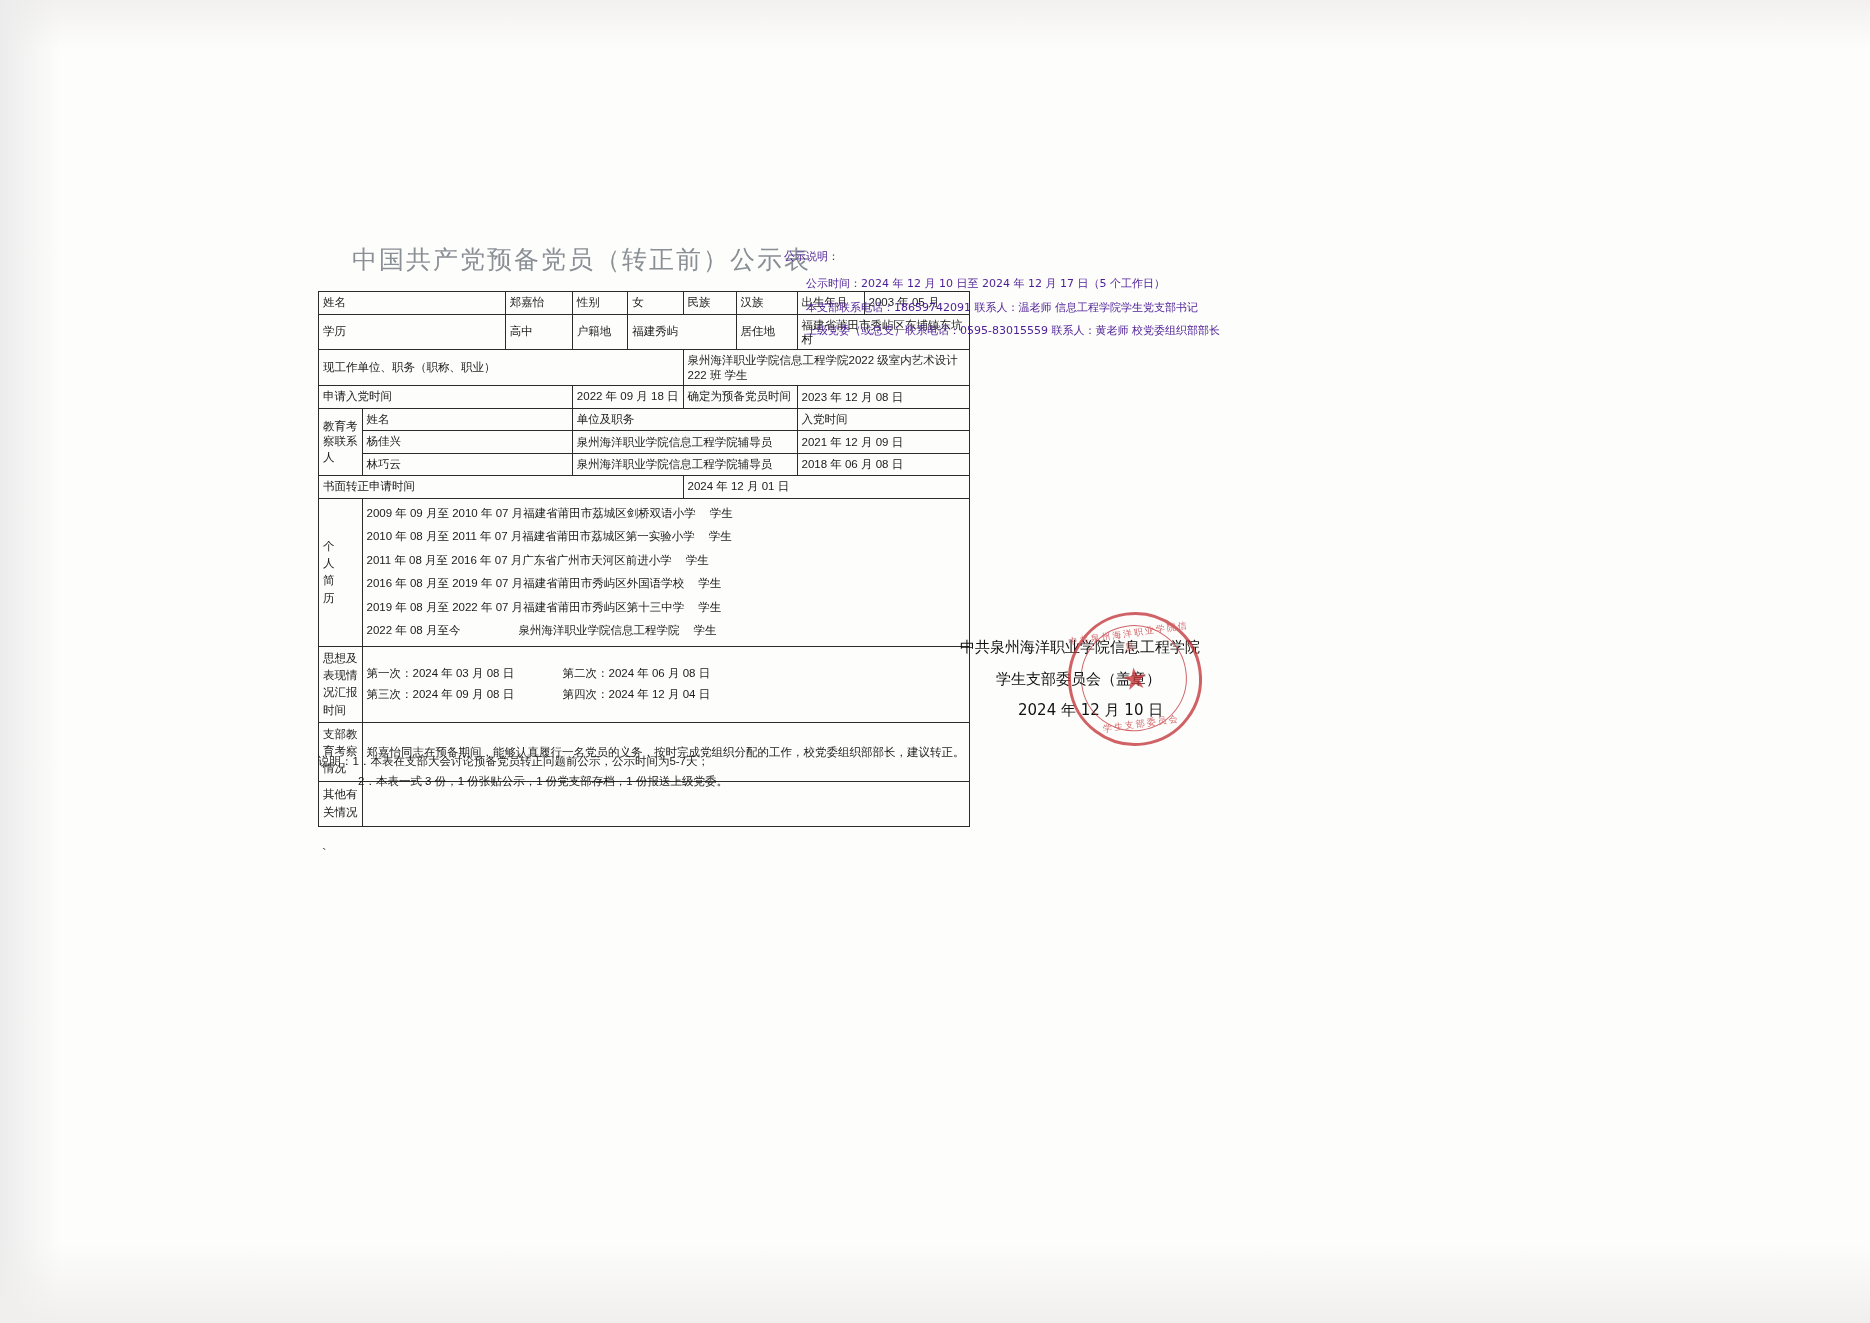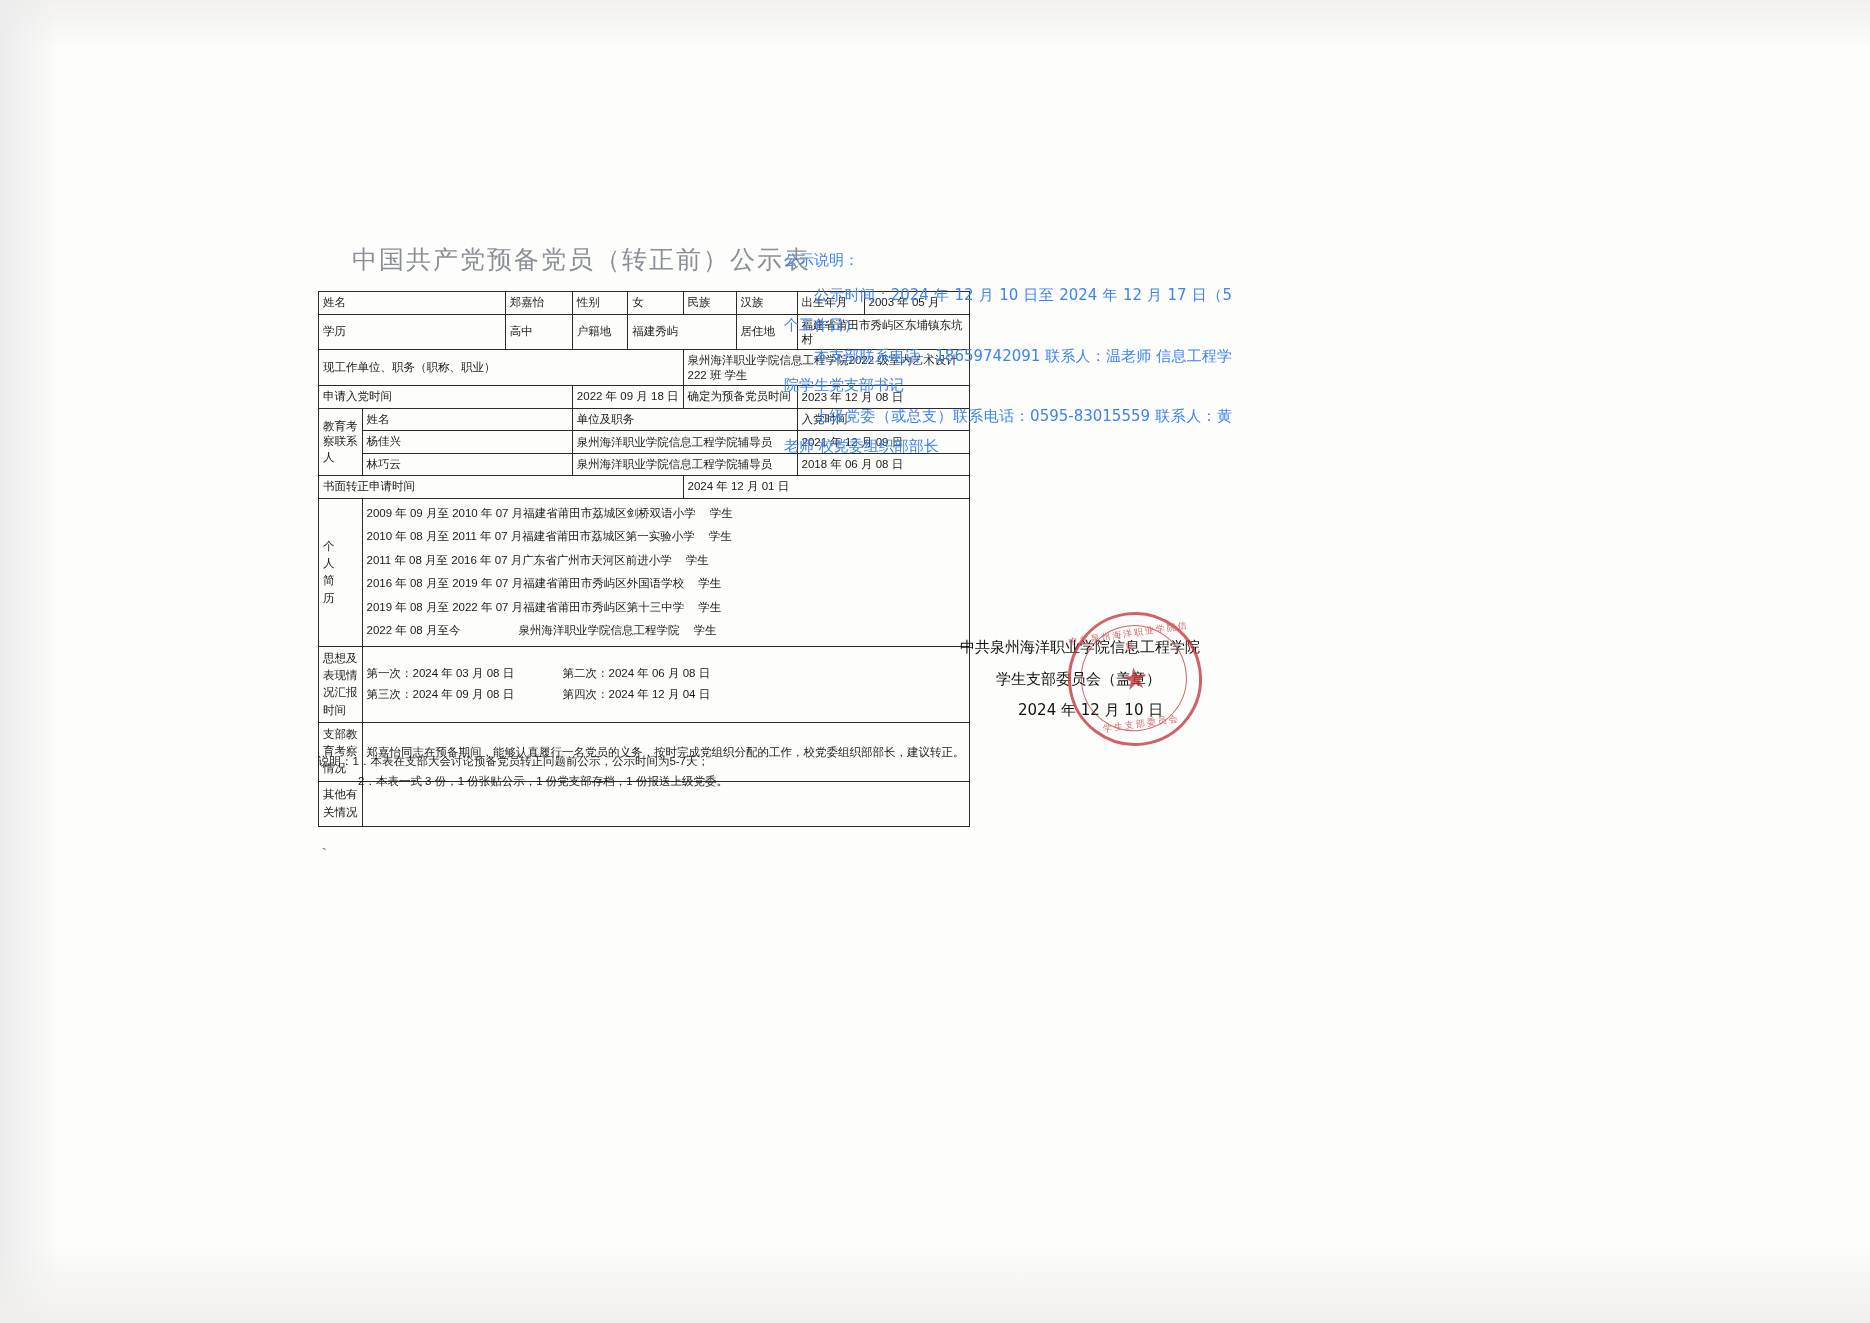--- a/index.html
+++ b/index.html
@@ -118,23 +118,23 @@
   }
   .notes .n-lead { display: inline-block; }
   .notes .n-line2 { padding-left: 40px; display: block; }
 
   
   .right-col {
     position: absolute;
     left: 784px;
     top: 246px;
     width: 448px;
-    font-size: 15px;
+    font-size: 11px;
     line-height: 1.95;
-    color: #3b82f6;
+    color: #4c1d95;
     font-family: "DejaVu Sans", sans-serif;
   }
   .right-col .heading { margin-bottom: 6px; }
   .right-col p {
     margin: 0 0 2px 0;
     text-align: justify;
     text-justify: inter-ideograph;
   }
   .right-col p.indent { text-indent: 2em; }
 

